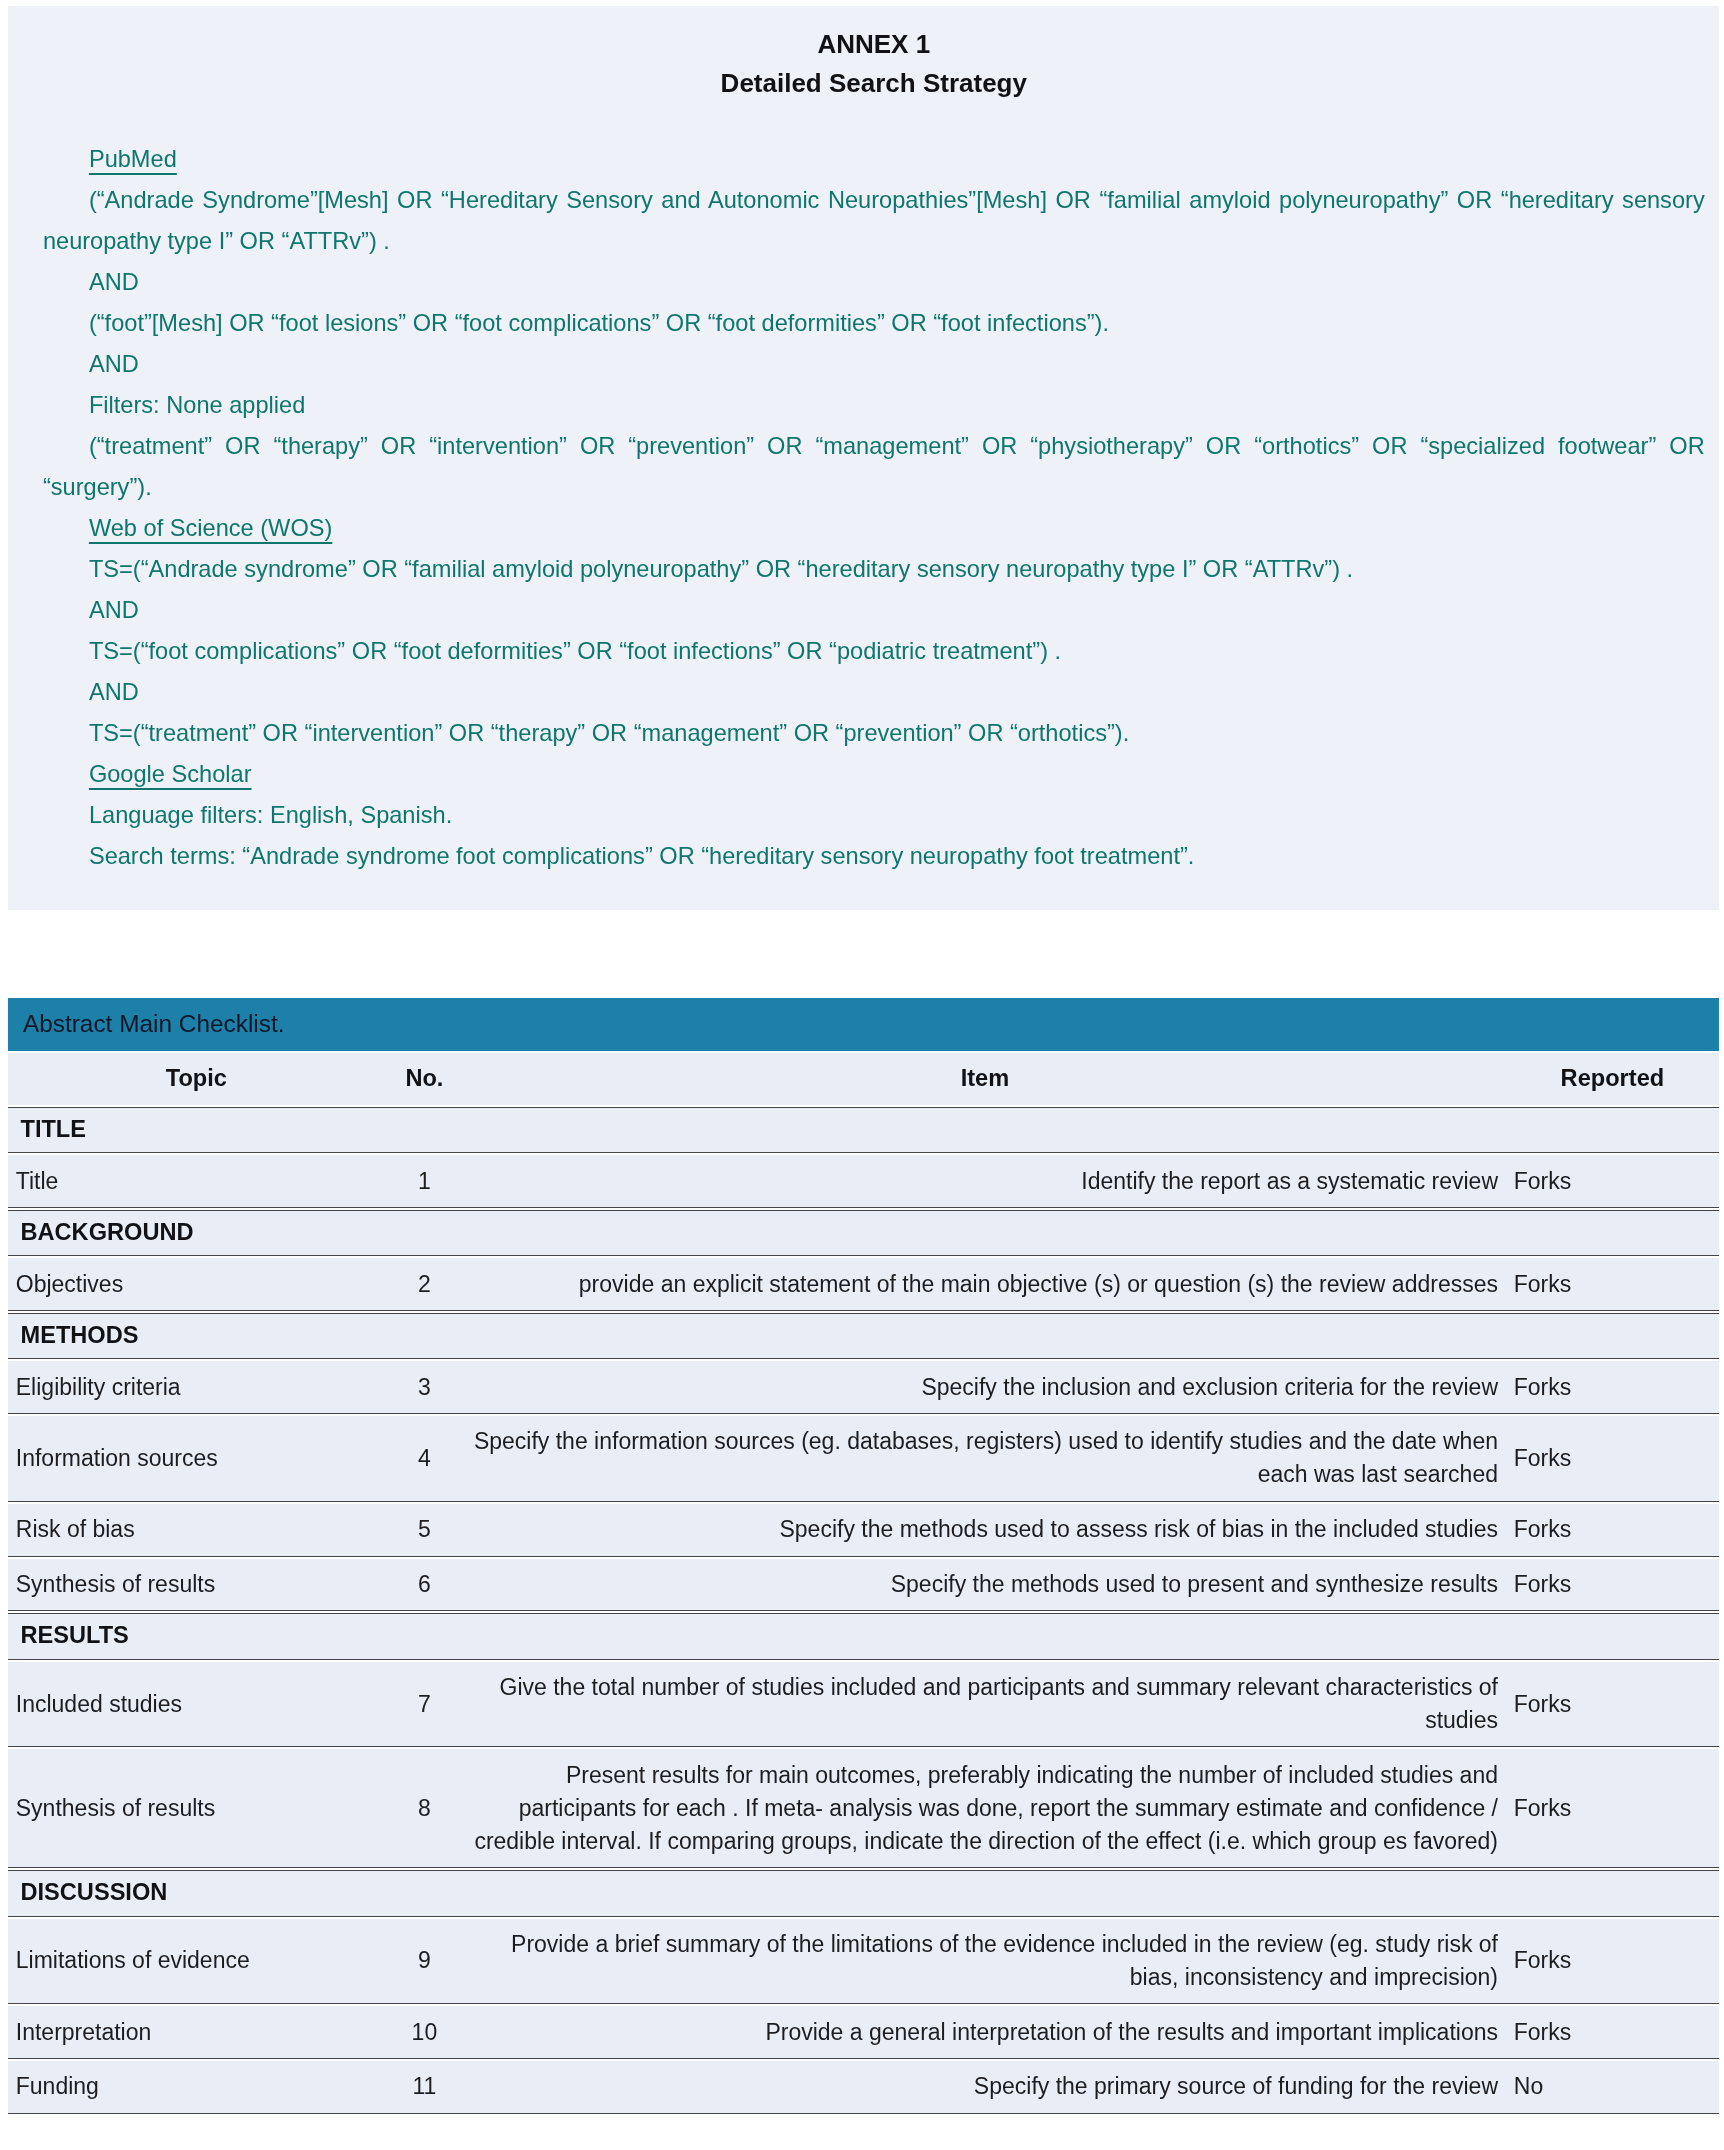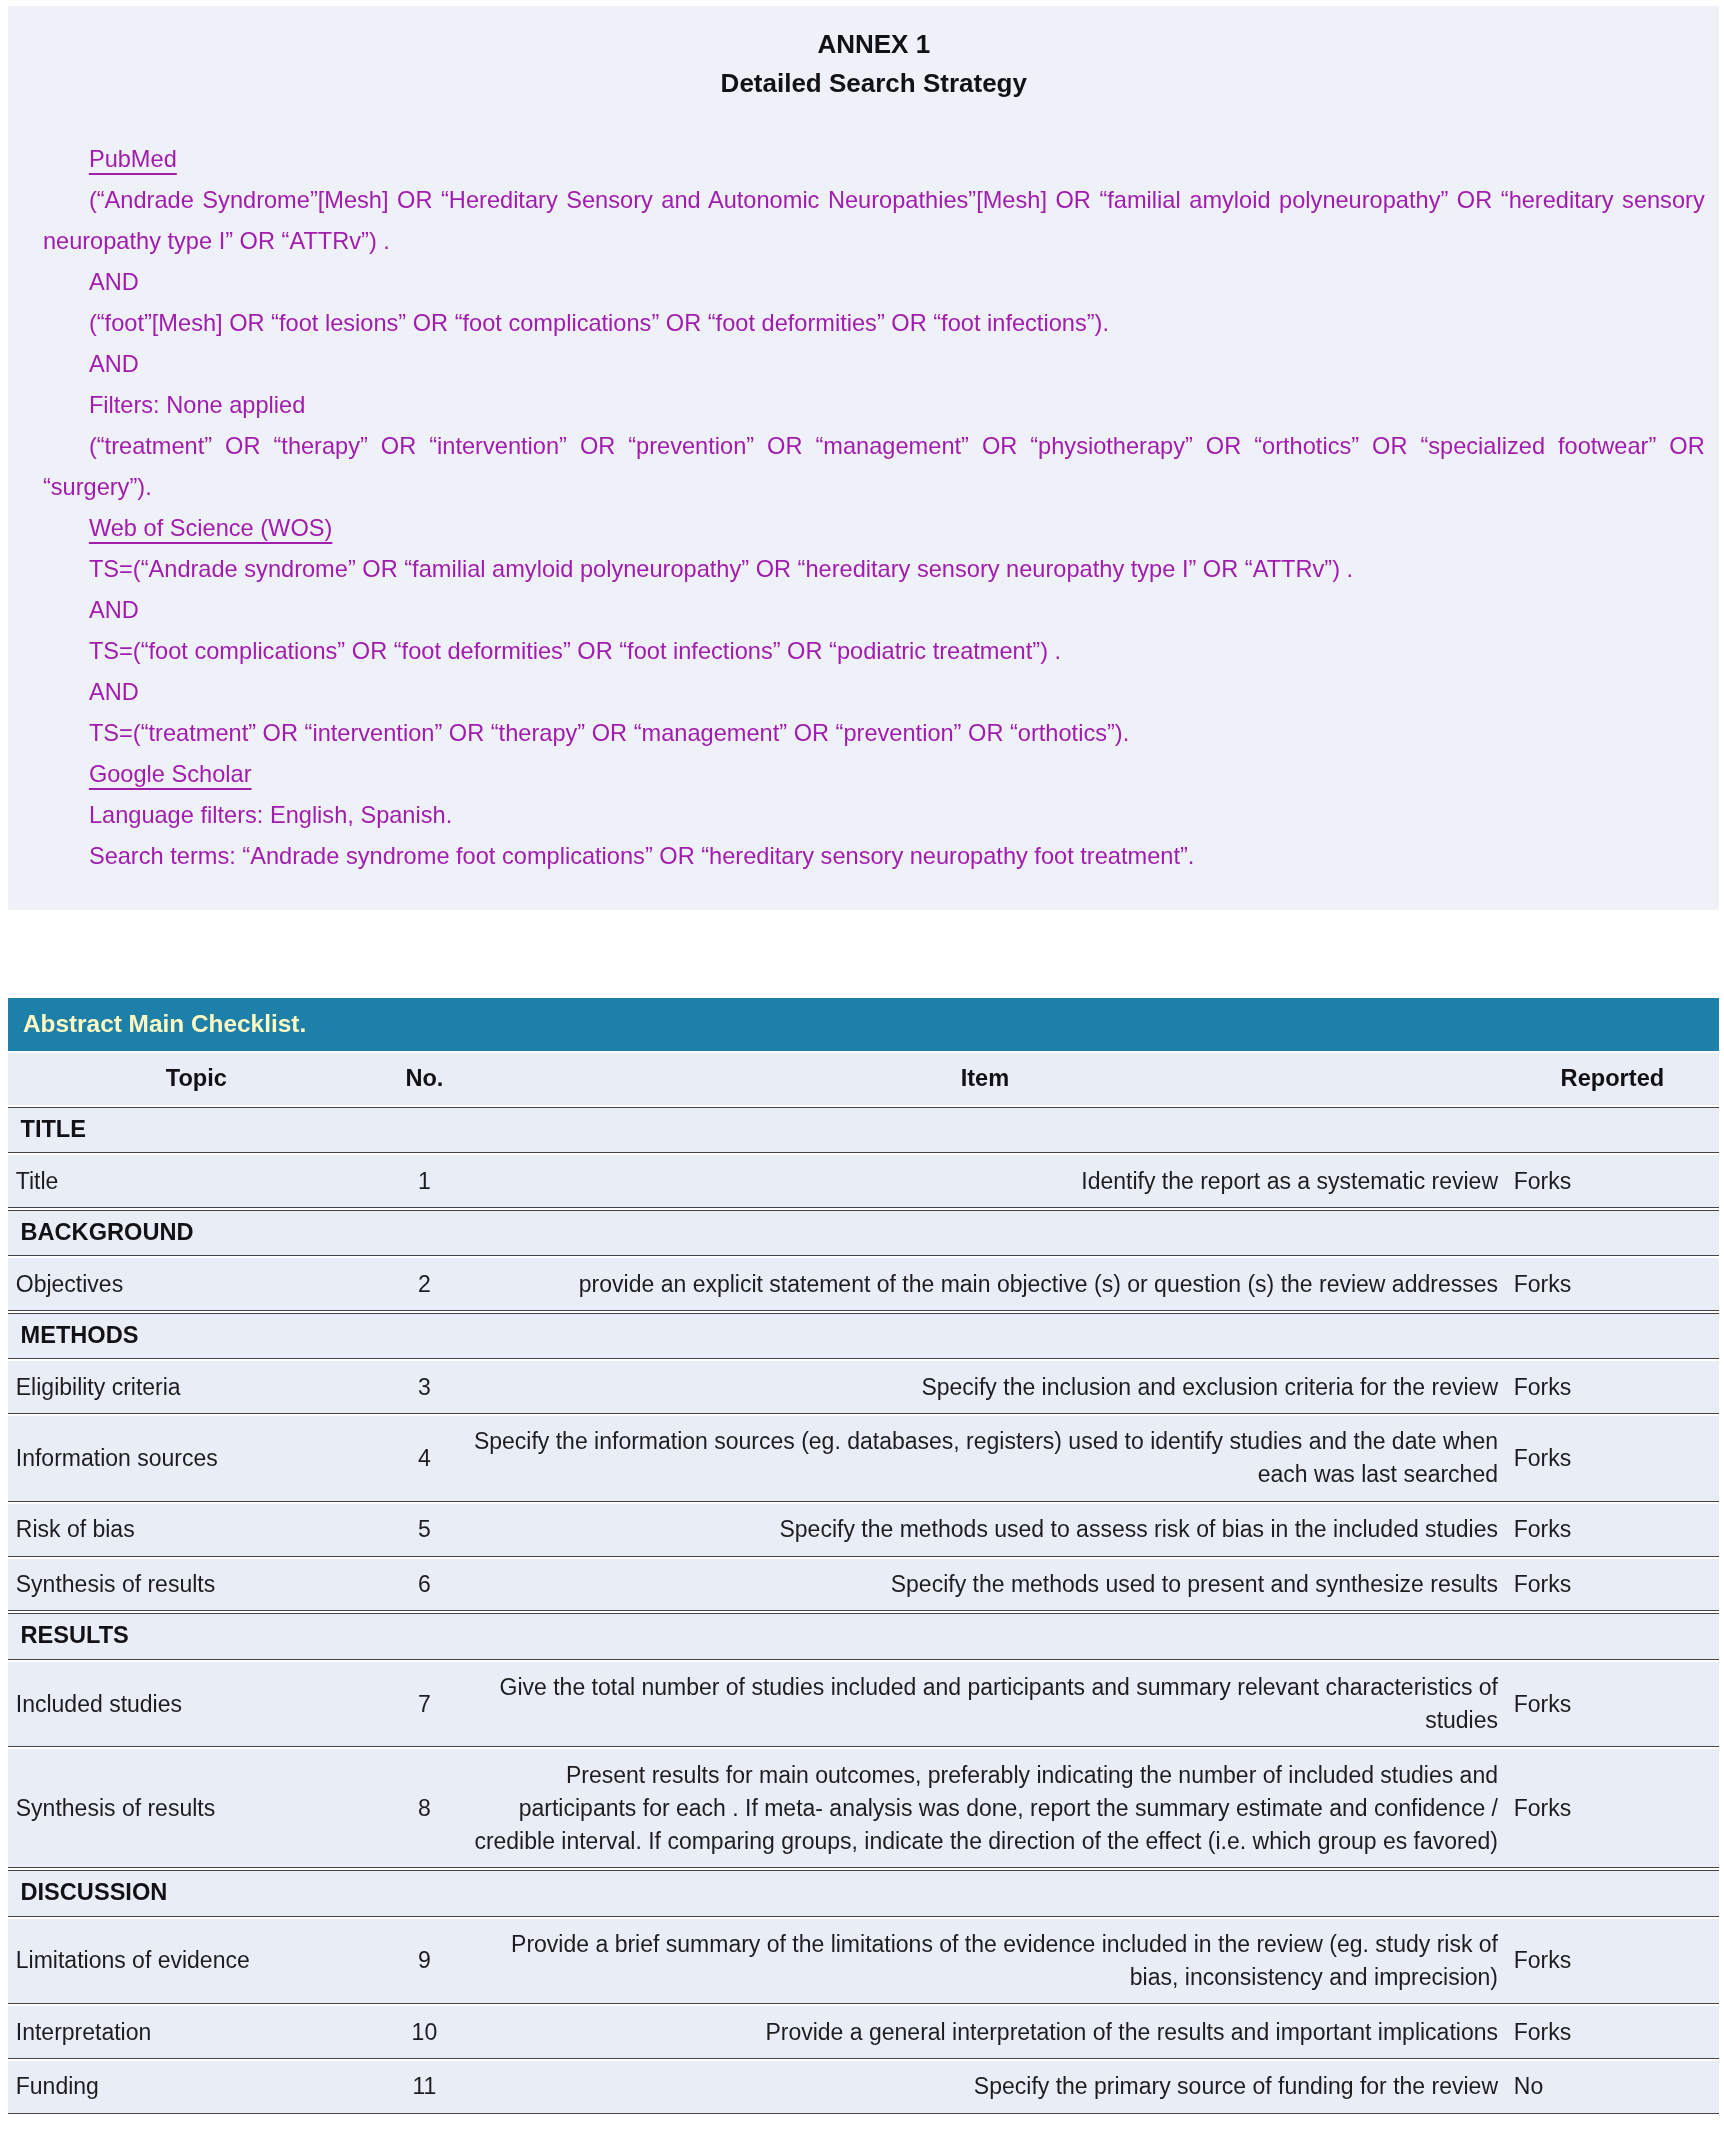--- a/index.html
+++ b/index.html
@@ -24,35 +24,35 @@
     font-size:26px;
     line-height:1.5;
     color:#121216;
     margin-bottom:36px;
   }
   .annex-body p {
     font-size:23.6px;
     line-height:41px;
     text-indent:46px;
     text-align:justify;
-    color:#a21caf;
+    color:#0f766e;
   }
   .annex-body p.heading { text-align:left; }
   .annex-body p.heading span {
     text-decoration:underline;
     text-decoration-thickness:2.4px;
     text-underline-offset:6.3px;
   }
 
   
   .tablewrap { margin-top:88px; }
   .table-title {
     background:#1c80a9;
-    color:#fef9c3;
-    font-weight:bold;
+    color:#0f172a;
+    font-weight:normal;
     font-size:24.4px;
     padding:11.8px 15px 12.6px 15px;
     margin-top:24px;
   }
   table.checklist {
     width:100%;
     border-collapse:separate;
     border-spacing:0 2.4px;
     table-layout:fixed;
   }

